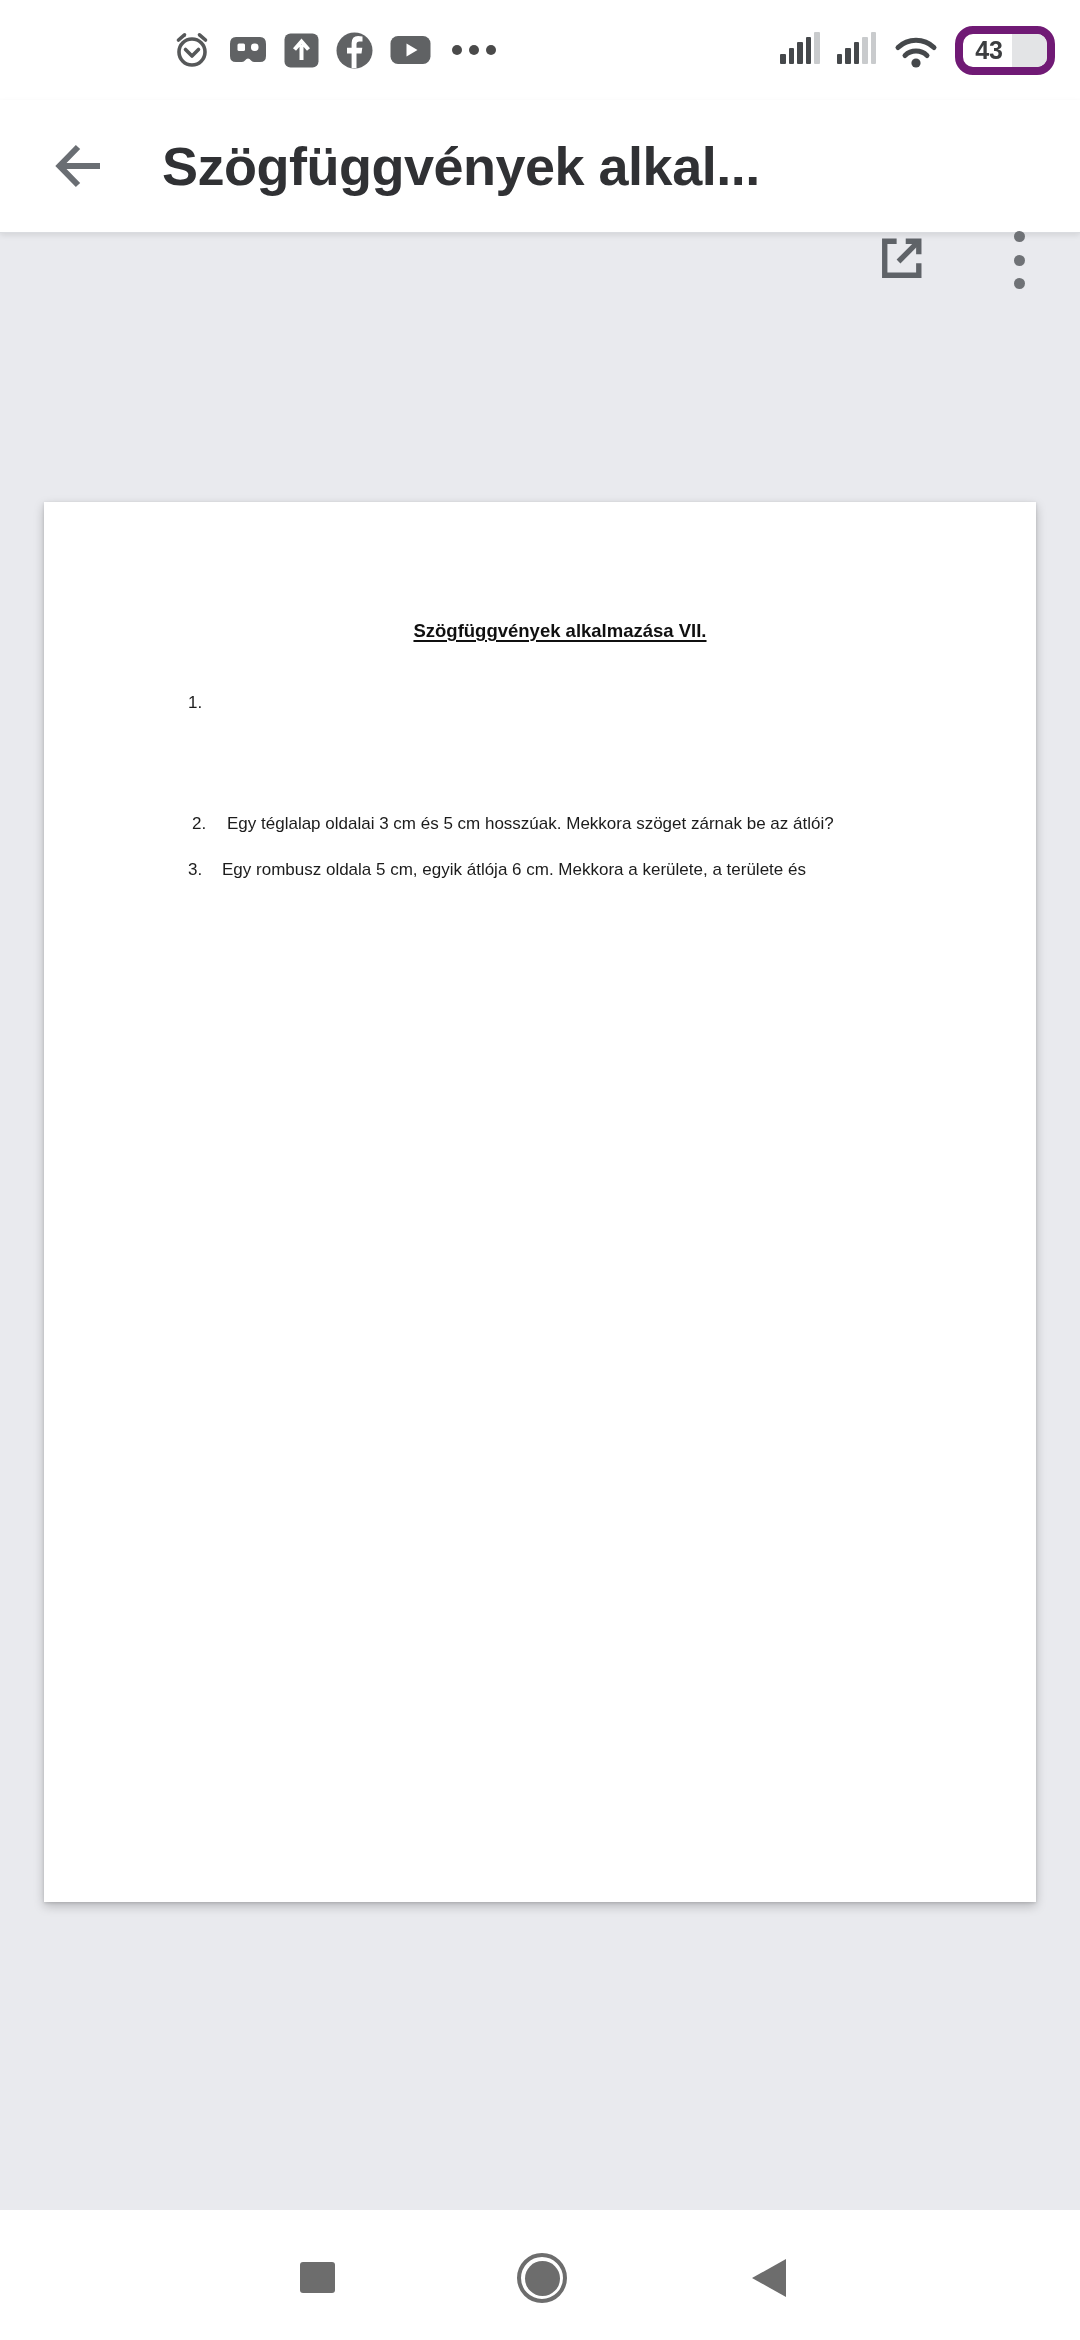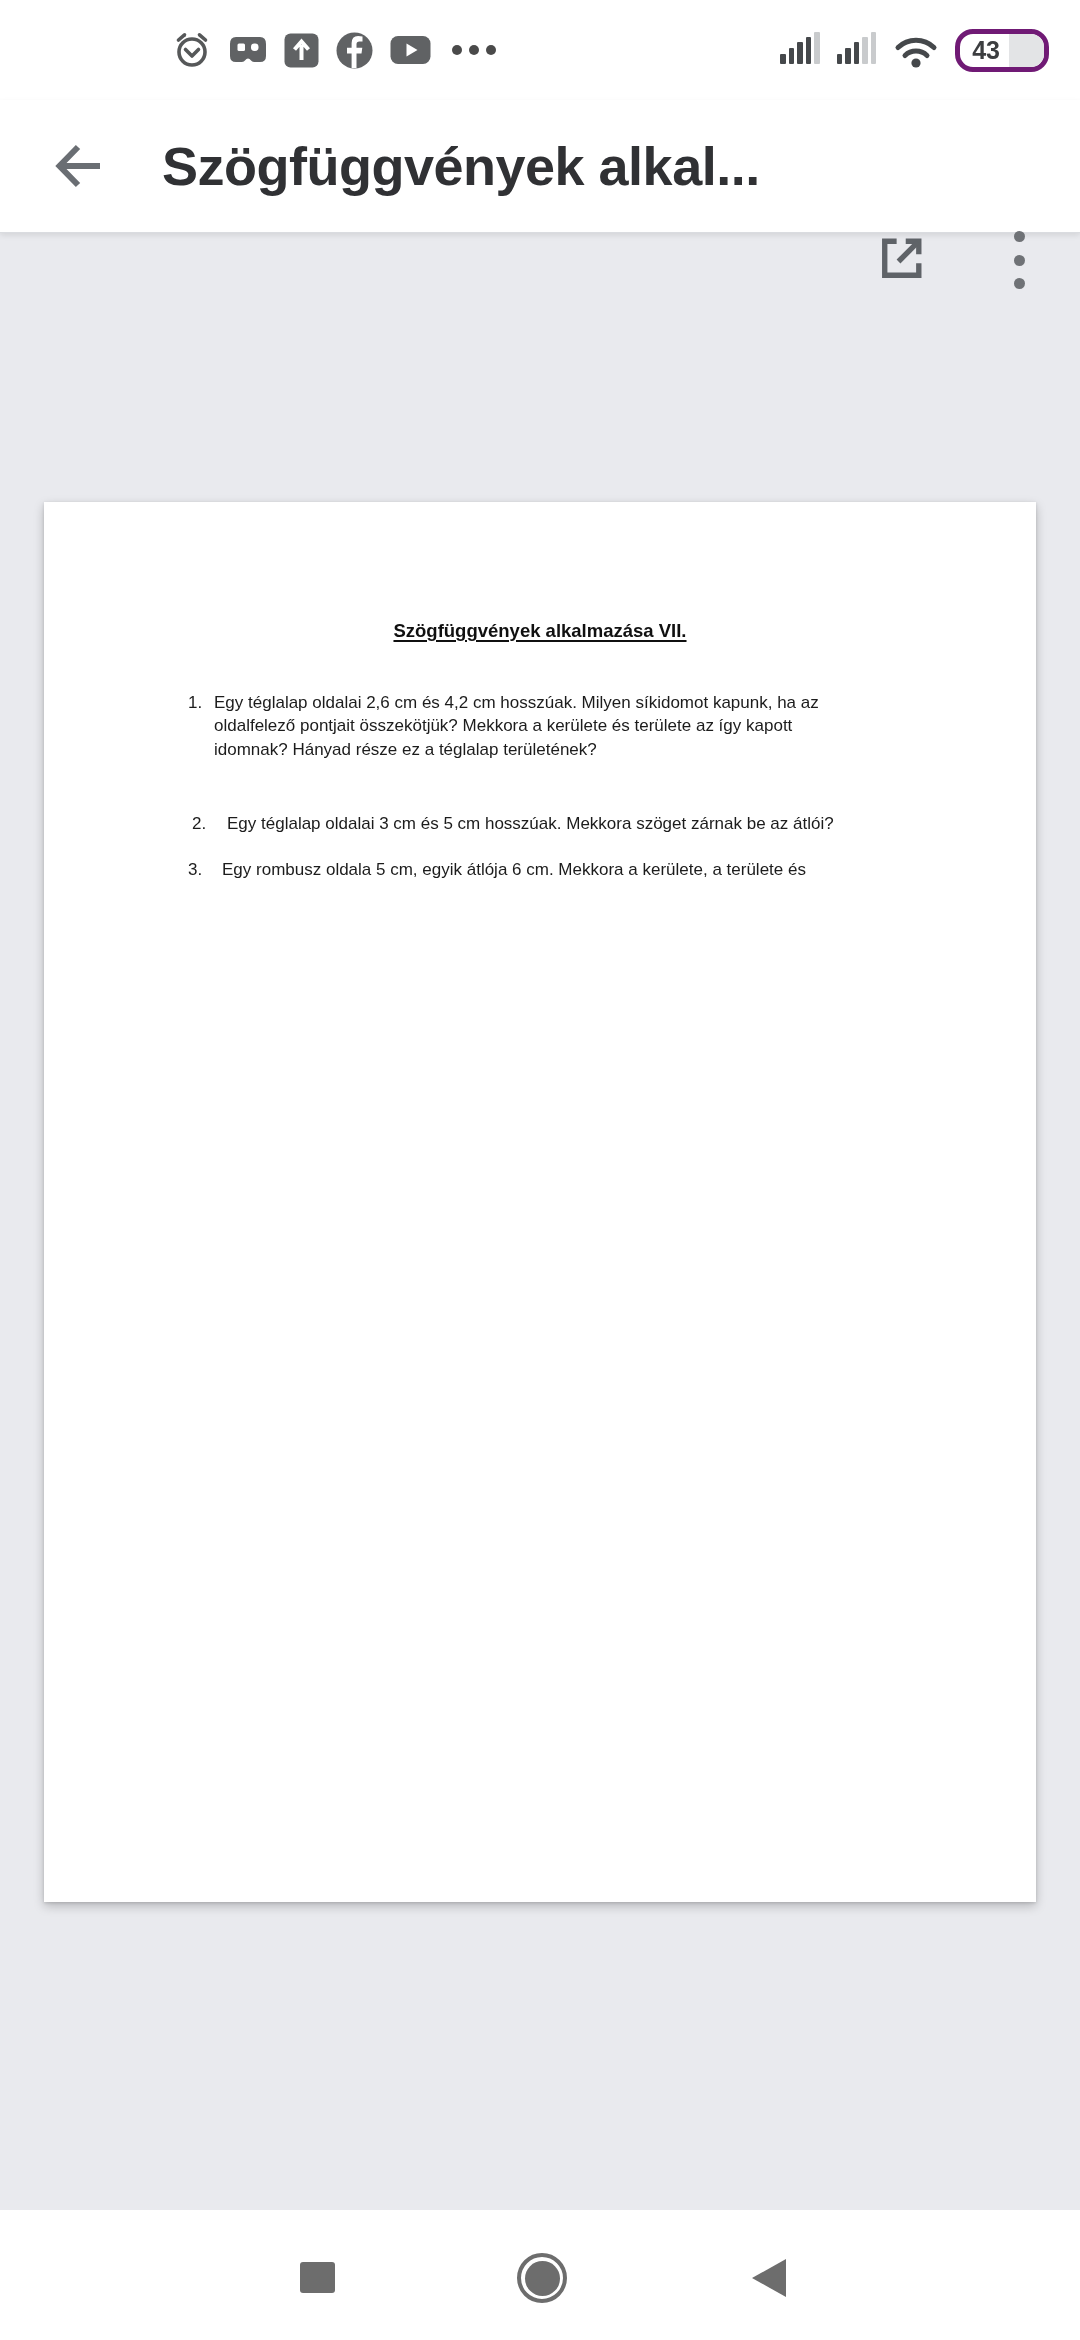--- a/index.html
+++ b/index.html
@@ -14,21 +14,21 @@
         font-size:39px;font-weight:bold;color:#323436;letter-spacing:0.5px;}
   .notif-icons{position:absolute;left:172px;top:0;height:100px;display:flex;align-items:center;gap:17px;}
   .notif-icons svg{display:block;}
   .status-dots{display:flex;gap:7px;align-items:center;margin-left:4px;}
   .status-dots i{width:10px;height:10px;border-radius:50%;background:#4a4a4a;display:block;}
   .right-icons{position:absolute;left:780px;top:0;height:100px;display:flex;align-items:flex-end;}
   .sig{display:flex;align-items:flex-end;gap:3px;height:100px;padding-bottom:36px;margin-right:17px;}
   .sig i{width:5.5px;display:block;background:#45484b;border-radius:1px;}
   .sig i.dim{background:#c9cbcd;}
   .wifi{height:100px;display:flex;align-items:center;margin-right:16px;}
-  .battery{position:relative;width:84px;height:33px;border:5px solid #701a75;border-radius:18px;
+  .battery{position:relative;width:84px;height:33px;border:8px solid #701a75;border-radius:18px;
            background:#fff;align-self:center;overflow:hidden;}
   .battery .fill{position:absolute;right:0;top:0;bottom:0;width:42%;background:#e3e4e6;}
   .battery .pct{position:absolute;left:0;top:0;width:62%;height:100%;display:flex;align-items:center;
                 justify-content:center;font-size:25px;font-weight:bold;color:#3c3e40;z-index:1;}
   
   .app-bar{position:absolute;left:0;top:100px;width:1080px;height:132px;background:#fff;
            box-shadow:0 1px 0 #dadce0,0 3px 6px rgba(0,0,0,0.10);z-index:5;}
   .back-btn{position:absolute;left:50px;top:38px;width:56px;height:56px;}
   .app-title{position:absolute;left:162px;top:0;height:132px;display:flex;align-items:center;
              font-size:54px;font-weight:700;color:#303134;letter-spacing:-0.5px;white-space:nowrap;
@@ -36,21 +36,21 @@
   .open-btn{position:absolute;left:874px;top:130px;width:56px;height:56px;}
   .kebab{position:absolute;left:1001px;top:129px;width:36px;height:58px;display:flex;
          flex-direction:column;align-items:center;justify-content:space-between;padding:2px 0;}
   .kebab i{width:11px;height:11px;border-radius:50%;background:#6f7276;display:block;}
   
   .content{position:absolute;left:0;top:232px;width:1080px;height:1978px;background:#e9eaee;}
   .page{position:absolute;left:44px;top:270px;width:992px;height:1400px;background:#ffffff;
         box-shadow:0 4px 10px rgba(0,0,0,0.22),0 1px 3px rgba(0,0,0,0.12);}
   .doc-heading{position:absolute;left:0;top:118px;width:992px;text-align:center;
                font-size:18.5px;font-weight:bold;color:#101010;
-               text-decoration:underline;text-decoration-thickness:1.8px;text-underline-offset:3px;}
+               text-decoration:underline;text-decoration-thickness:1.8px;text-underline-offset:3px;padding-left:20px;}
   .doc-item{position:absolute;font-size:17px;line-height:23.4px;color:#1c1c1c;white-space:nowrap;}
   .doc-num{position:absolute;font-size:17px;line-height:23.4px;color:#1c1c1c;}
   #num1,#num3{left:144px;}
   #num2{left:148px;}
   #item1{left:170px;top:189px;}  #num1{top:189px;}
   #item2{left:183px;top:310px;}  #num2{top:310px;}
   #item3{left:178px;top:356px;}  #num3{top:356px;}
   
   .nav-bar{position:absolute;left:0;top:2210px;width:1080px;height:130px;background:#fff;}
   .nav-recents{position:absolute;left:300px;top:52px;width:35px;height:31px;background:#6d6d6d;border-radius:3px;}
@@ -155,25 +155,20 @@
     <i></i>
     <i></i>
   </span>
 </div>
 
 <div class="content">
   <div class="page">
     <div class="doc-heading">Szögfüggvények alkalmazása VII.</div>
 
     <div class="doc-num" id="num1">1.</div>
-    <div class="doc-item" id="item1">
-      <div>Egy téglalap oldalai 2,6 cm és 4,2 cm hosszúak. Milyen síkidomot kapunk, ha az</div>
-      <div>oldalfelező pontjait összekötjük? Mekkora a kerülete és területe az így kapott</div>
-      <div>idomnak? Hányad része ez a téglalap területének?</div>
-    </div>
 
     <div class="doc-num" id="num2">2.</div>
     <div class="doc-item" id="item2">
       <div>Egy téglalap oldalai 3 cm és 5 cm hosszúak. Mekkora szöget zárnak be az átlói?</div>
     </div>
 
     <div class="doc-num" id="num3">3.</div>
     <div class="doc-item" id="item3">
       <div>Egy rombusz oldala 5 cm, egyik átlója 6 cm. Mekkora a kerülete, a területe és</div>
     </div>

